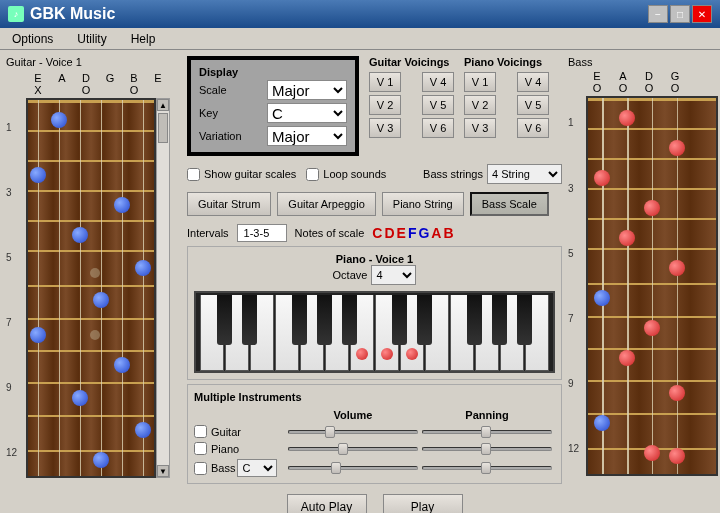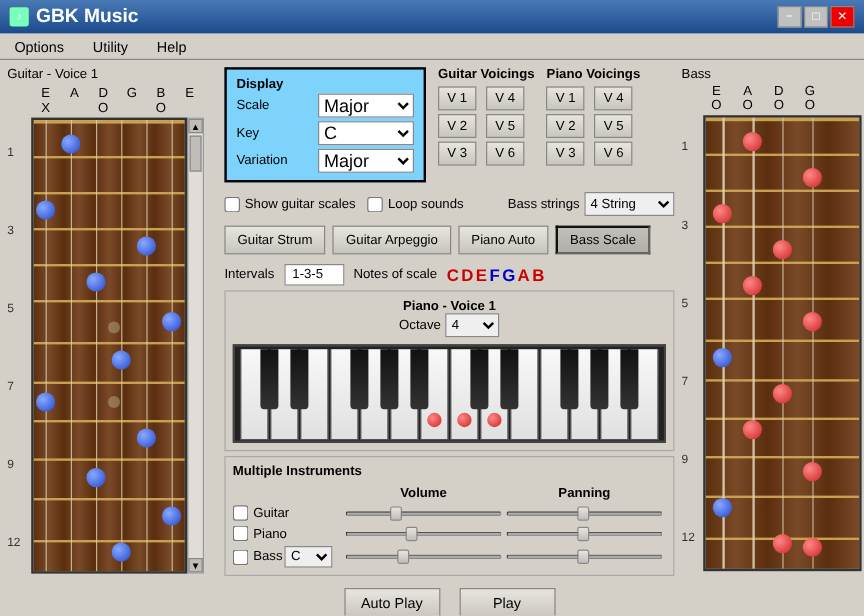--- a/index.html
+++ b/index.html
@@ -107,21 +107,21 @@
     }
     .display-title { font-size: 11px; font-weight: bold; margin-bottom: 2px; }
     .display-row { display: flex; align-items: center; gap: 8px; }
     .display-label { width: 60px; font-size: 11px; }
     .display-select {
       width: 80px; height: 20px;
       border: 1px solid #888;
       background: white;
       font-size: 15px;
     }
-    .voicing-row { display: flex; gap: 8px; }
+    .voicing-row { display: flex; gap: 21px; }
     .v-btn {
       width: 32px; height: 20px;
       background: linear-gradient(to bottom, #e8e4de, #c8c4be);
       border: 1px solid #888;
       font-size: 11px;
       cursor: pointer;
       display: flex; align-items: center; justify-content: center;
     }
     .section-label { font-size: 11px; font-weight: bold; margin-bottom: 4px; }
     .check-item { display: flex; align-items: center; gap: 4px; font-size: 11px; }
@@ -318,21 +318,21 @@
         <div style="flex:1;"></div>
         <div class="scroll-arrow">▼</div>
       </div>
     </div>
   </div>
 
   <div class="center-panel">
 
     <div style="display:flex; gap:10px; align-items:flex-start;">
 
-      <div style="border:2px solid #000000; padding:6px 8px; background:#7dd3fc;">
+      <div style="border:4px solid #000000; padding:6px 8px; background:#a3a3a3;">
         <div class="display-title">Display</div>
         <div class="display-row" style="margin-bottom:3px;">
           <span class="display-label">Scale</span>
           <select class="display-select">
             <option>Major</option>
           </select>
         </div>
         <div class="display-row" style="margin-bottom:3px;">
           <span class="display-label">Key</span>
           <select class="display-select">
@@ -395,21 +395,21 @@
           <option>4 String</option>
           <option>5 String</option>
           <option>6 String</option>
         </select>
       </div>
     </div>
 
     <div class="action-btns">
       <button class="action-btn">Guitar Strum</button>
       <button class="action-btn">Guitar Arpeggio</button>
-      <button class="action-btn">Piano Auto</button>
+      <button class="action-btn">Piano String</button>
       <button class="action-btn bass-scale-active">Bass Scale</button>
     </div>
 
     <div class="intervals-row">
       <span>Intervals</span>
       <div class="intervals-box">1-3-5</div>
       <span>Notes of scale</span>
       <div class="note-display">
         <span style="color:#cc0000; font-size:14px; font-weight:bold;">C</span>
         <span style="color:#cc0000; font-size:14px; font-weight:bold;">D</span>

